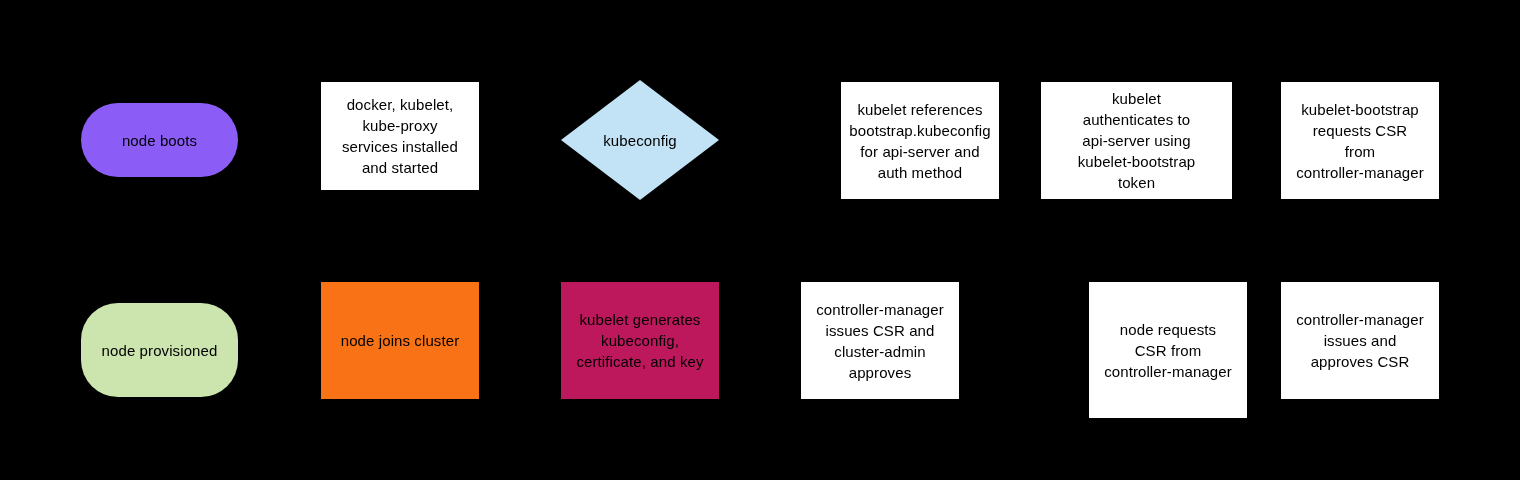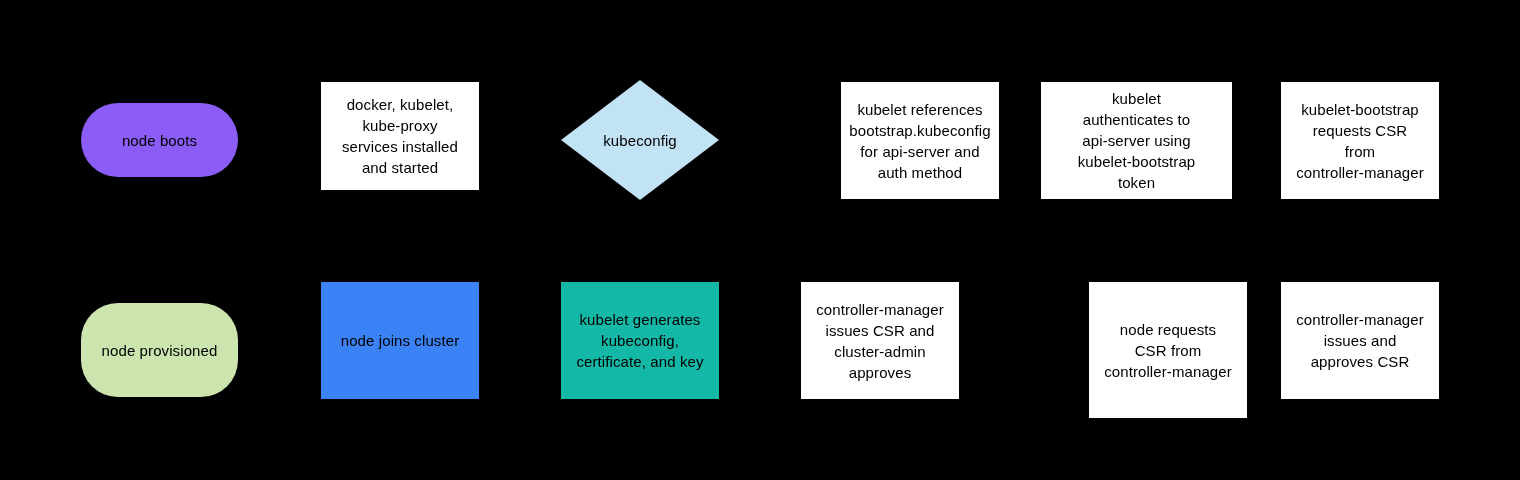--- a/index.html
+++ b/index.html
@@ -110,24 +110,24 @@
         <span class="node-label">kubelet-bootstrap
 requests CSR
 from
 controller-manager</span>
       </div>
     </div>
     <div style="position: absolute; left: 0px; top: 0px; width: 100%; height: 100%;">
       <div class="node shape-pill" style="left: 81px; top: 303px; width: 157px; height: 94px; background: rgb(204, 229, 174);">
         <span class="node-label">node provisioned</span>
       </div>
-      <div class="node shape-rect" style="left: 321px; top: 282px; width: 158px; height: 117px; background: #3b82f6;">
+      <div class="node shape-rect" style="left: 321px; top: 282px; width: 158px; height: 117px; background: #f97316;">
         <span class="node-label">node joins cluster</span>
       </div>
-      <div class="node shape-rect" style="left: 561px; top: 282px; width: 158px; height: 117px; background: #14b8a6; justify-content: center;">
+      <div class="node shape-rect" style="left: 561px; top: 282px; width: 158px; height: 117px; background: #be185d; justify-content: center;">
         <span class="node-label">kubelet generates
 kubeconfig,
 certificate, and key</span>
       </div>
       <div class="node shape-rect" style="left: 801px; top: 282px; width: 158px; height: 117px; background: rgb(255, 255, 255);">
         <span class="node-label">controller-manager
 issues CSR and
 cluster-admin
 approves</span>
       </div>

